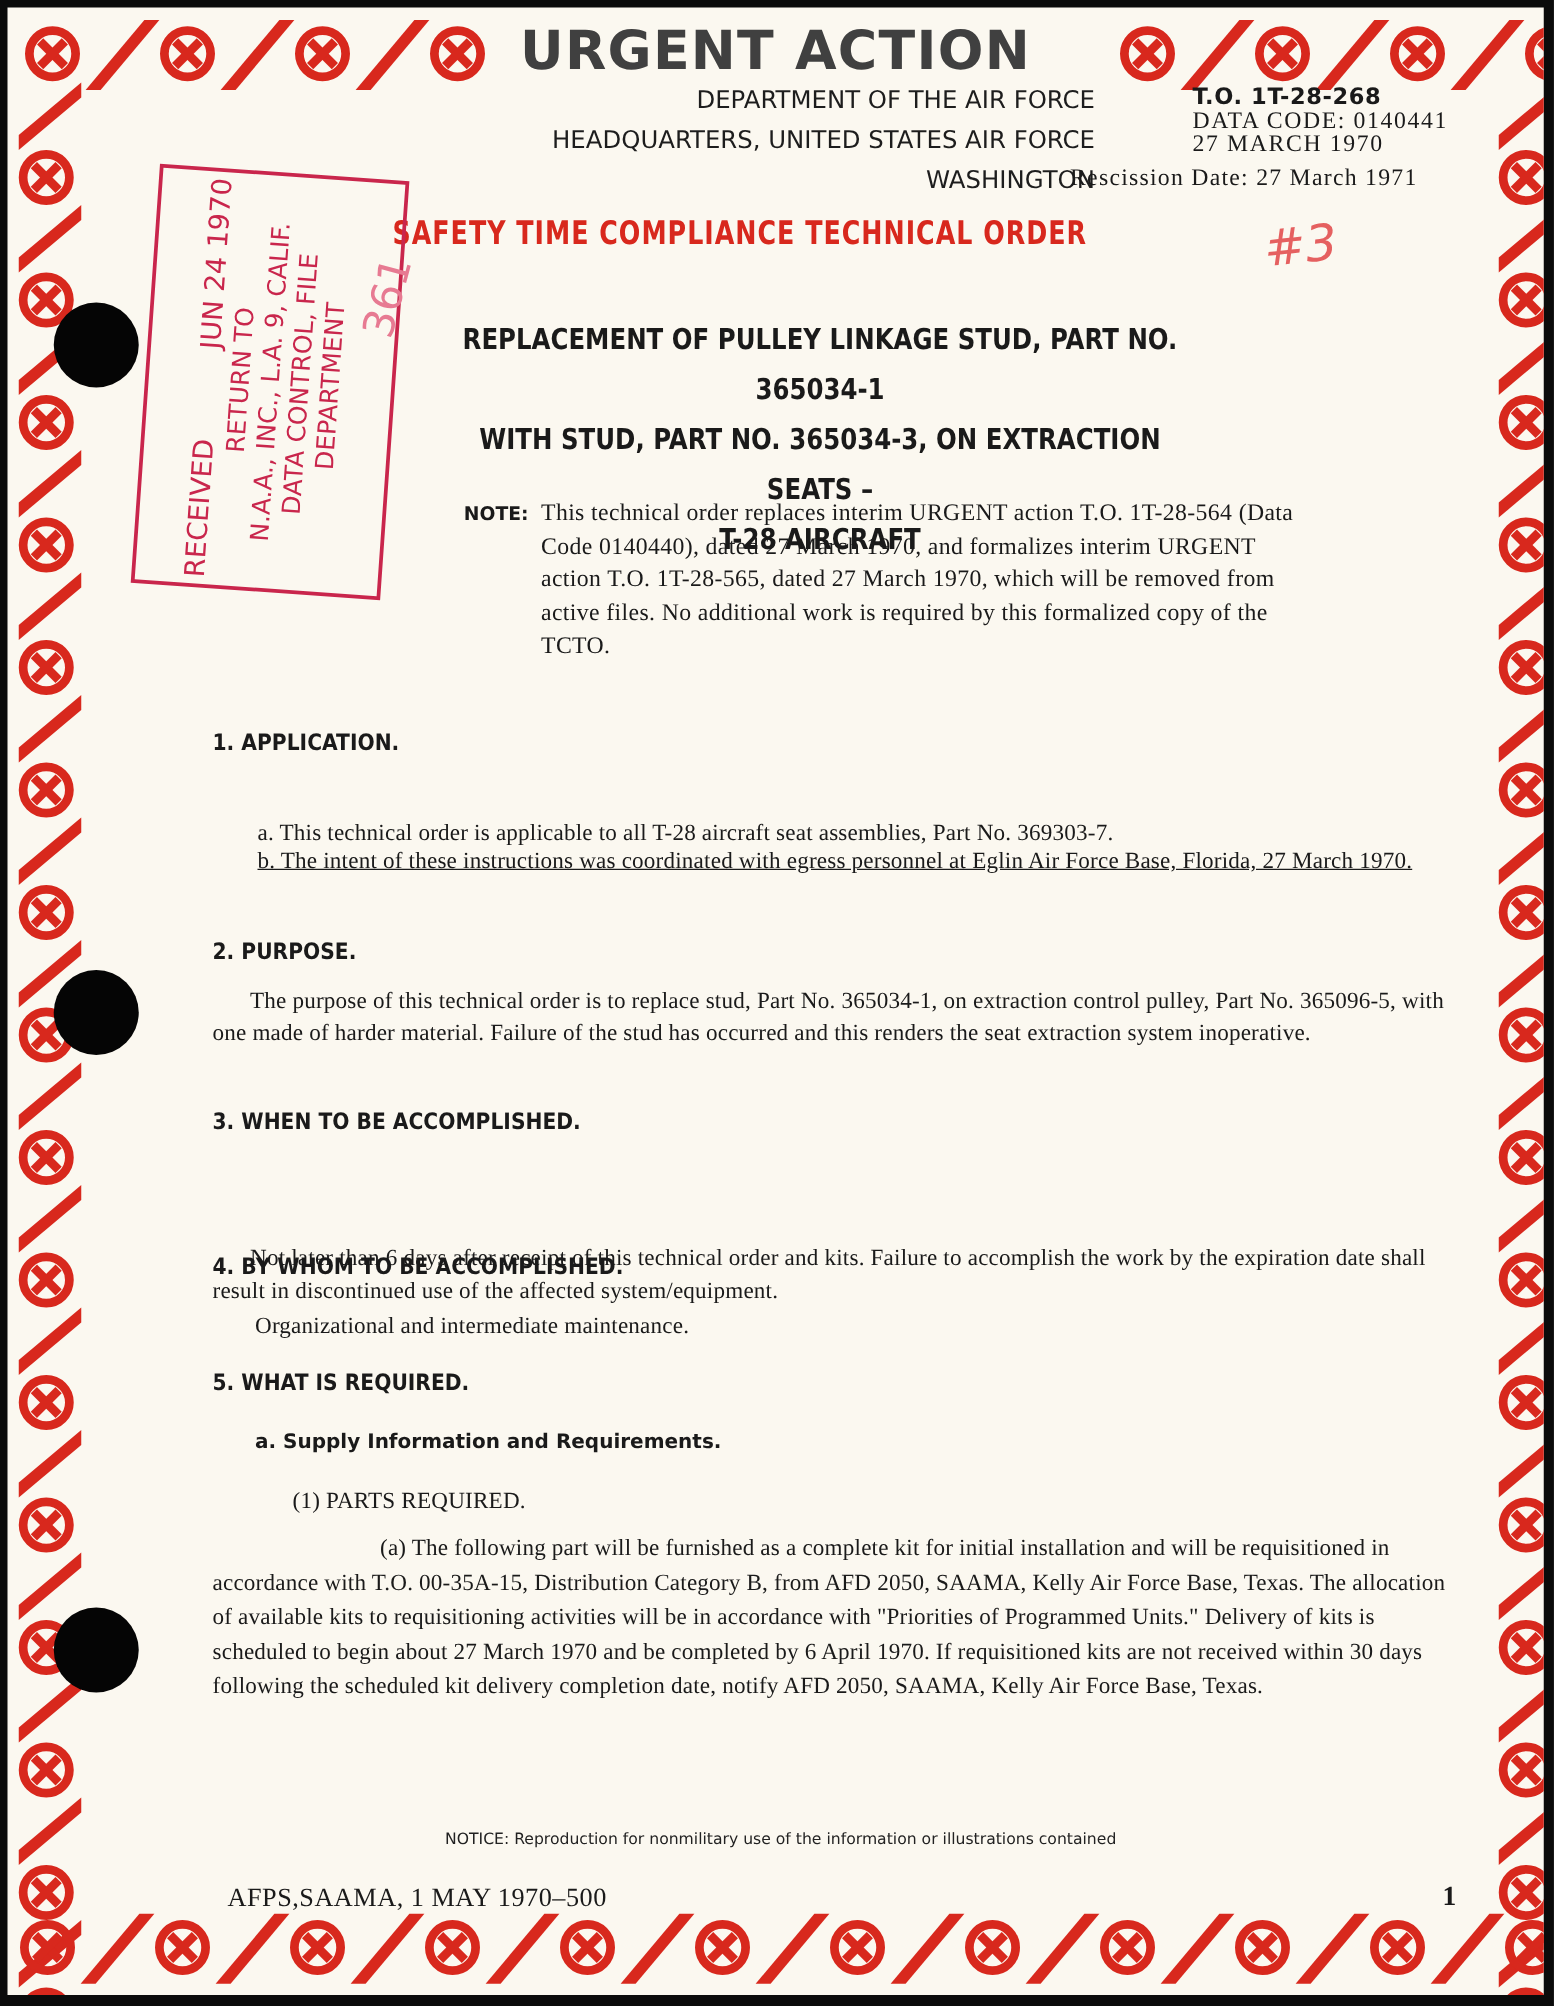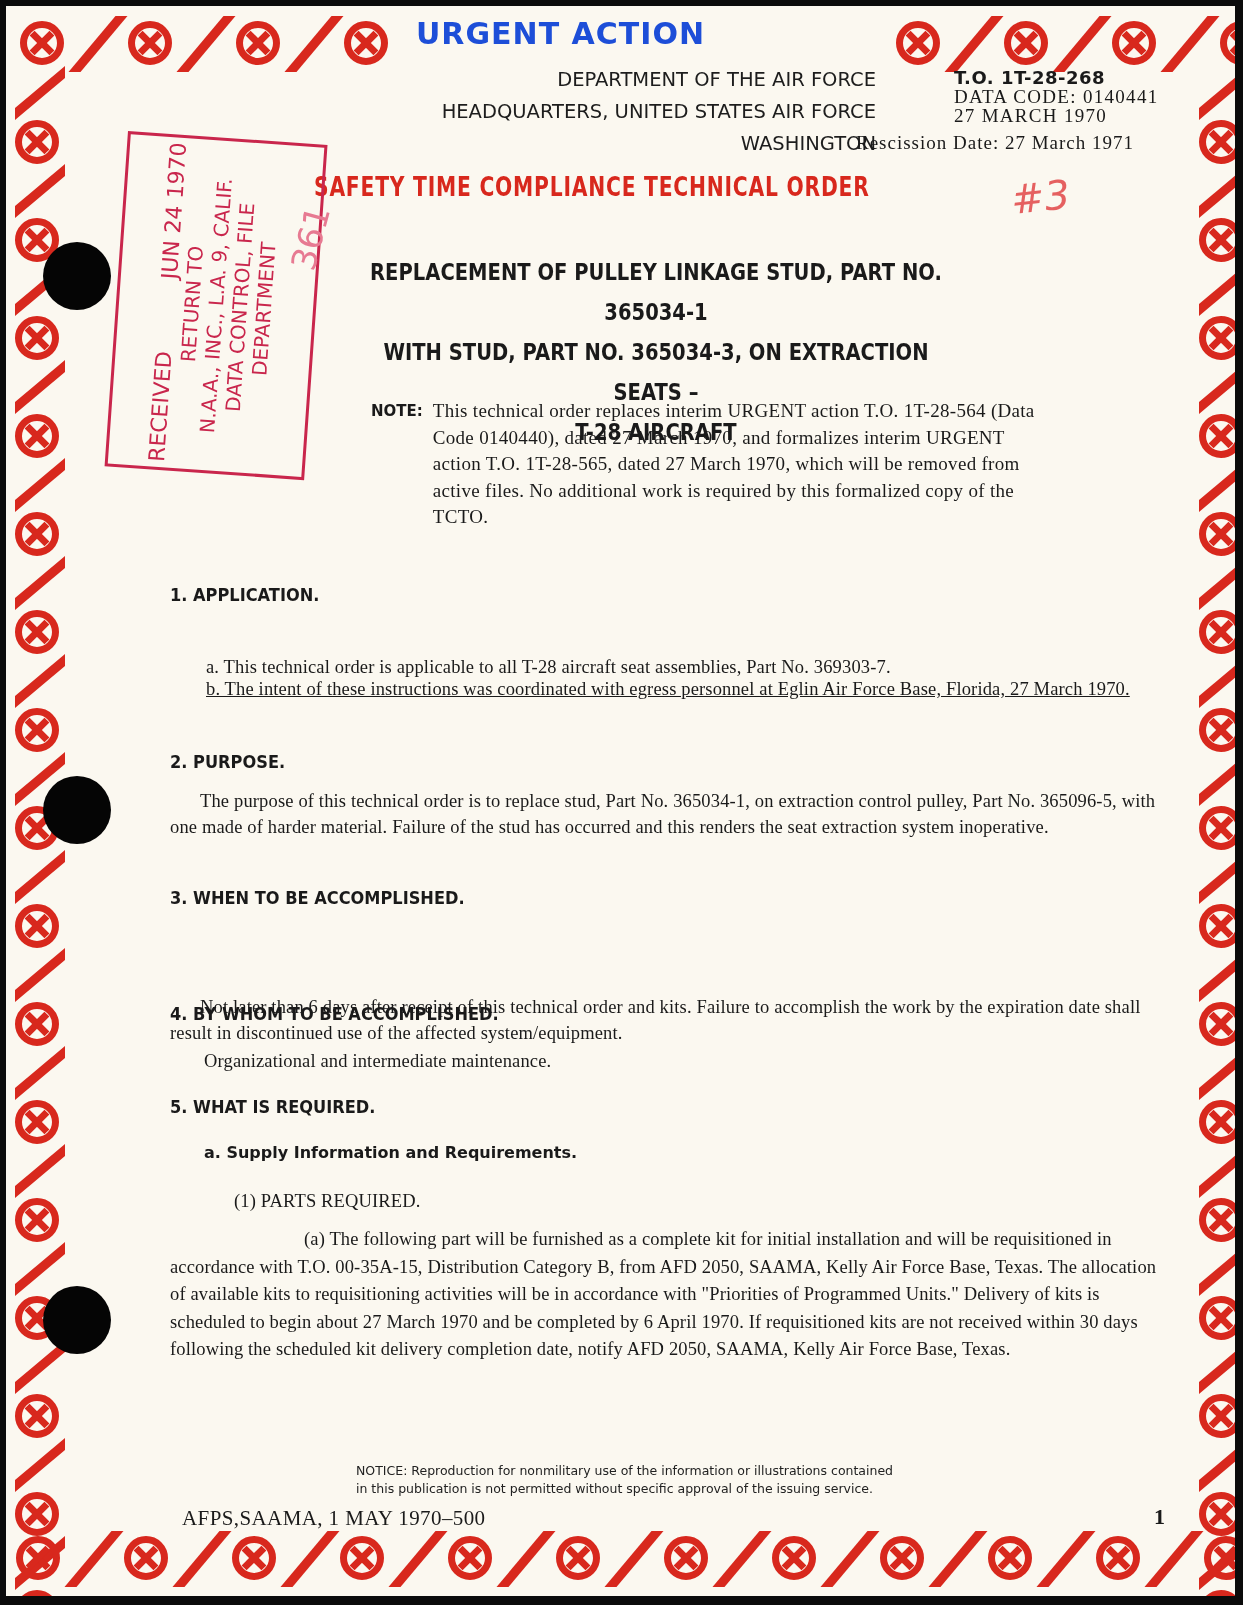--- a/index.html
+++ b/index.html
@@ -42,21 +42,21 @@
     content: ""; position: absolute; left: 0; top: 18px; width: 50px; height: 12px;
     background: #d8281d; transform: skewY(-40deg);
   }
 
   
   .hole { position: absolute; width: 68px; height: 68px; border-radius: 50%; background: #050505; }
 
   
   .urgent {
     position: absolute; left: 410px; top: 10px; font-family: "DejaVu Sans", sans-serif;
-    font-weight: bold; font-size: 30px; letter-spacing: 1px; color: #1d4ed8;
+    font-weight: bold; font-size: 43px; letter-spacing: 1px; color: #404040;
   }
   .dept {
     position: absolute; left: 400px; top: 58px; width: 470px; text-align: right;
     font-family: "DejaVu Sans", sans-serif; font-size: 19.5px; line-height: 32px; color: #1d1d1d;
   }
   .to-block { position: absolute; left: 948px; top: 62px; font-size: 19px; line-height: 19px; }
   .to-num { font-family: "DejaVu Sans", sans-serif; font-weight: bold; font-size: 18px; letter-spacing: 0.5px; }
   .to-line { font-family: "Liberation Serif", serif; font-size: 19px; letter-spacing: 1.3px; }
   .rescission { position: absolute; left: 850px; top: 126px; font-size: 19px; letter-spacing: 1px; }
 
@@ -285,18 +285,17 @@
   <div class="h" style="left:164px; top:997px;">4.  BY WHOM TO BE ACCOMPLISHED.</div>
   <div class="p" style="left:198px; top:1042px; width:900px;">Organizational and intermediate maintenance.</div>
 
   <div class="h" style="left:164px; top:1090px;">5.  WHAT IS REQUIRED.</div>
   <div class="sub" style="left:198px; top:1137px;">a.  Supply Information and Requirements.</div>
   <div class="p" style="left:228px; top:1182px; width:600px;">(1)  PARTS REQUIRED.</div>
   <div class="p" style="left:164px; top:1220px; width:990px; text-indent:134px; line-height:27.5px;">(a)  The following part will be furnished as a complete kit for initial installation and will be requisitioned in accordance with T.O. 00-35A-15, Distribution Category B, from AFD 2050, SAAMA, Kelly Air Force Base, Texas.  The allocation of available kits to requisitioning activities will be in accordance with "Priorities of Programmed Units."  Delivery of kits is scheduled to begin about 27 March 1970 and be completed by 6 April 1970.  If requisitioned kits are not received within 30 days following the scheduled kit delivery completion date, notify AFD 2050, SAAMA, Kelly Air Force Base, Texas.</div>
 
   <div class="notice">
     <div>NOTICE: Reproduction for nonmilitary use of the information or illustrations contained</div>
-    <div>in this publication is not permitted without specific approval of the issuing service.</div>
   </div>
   <div class="footer-left">AFPS,SAAMA, 1 MAY 1970–500</div>
   <div class="page-num">1</div>
 
 </div>
 
 </body></html>

